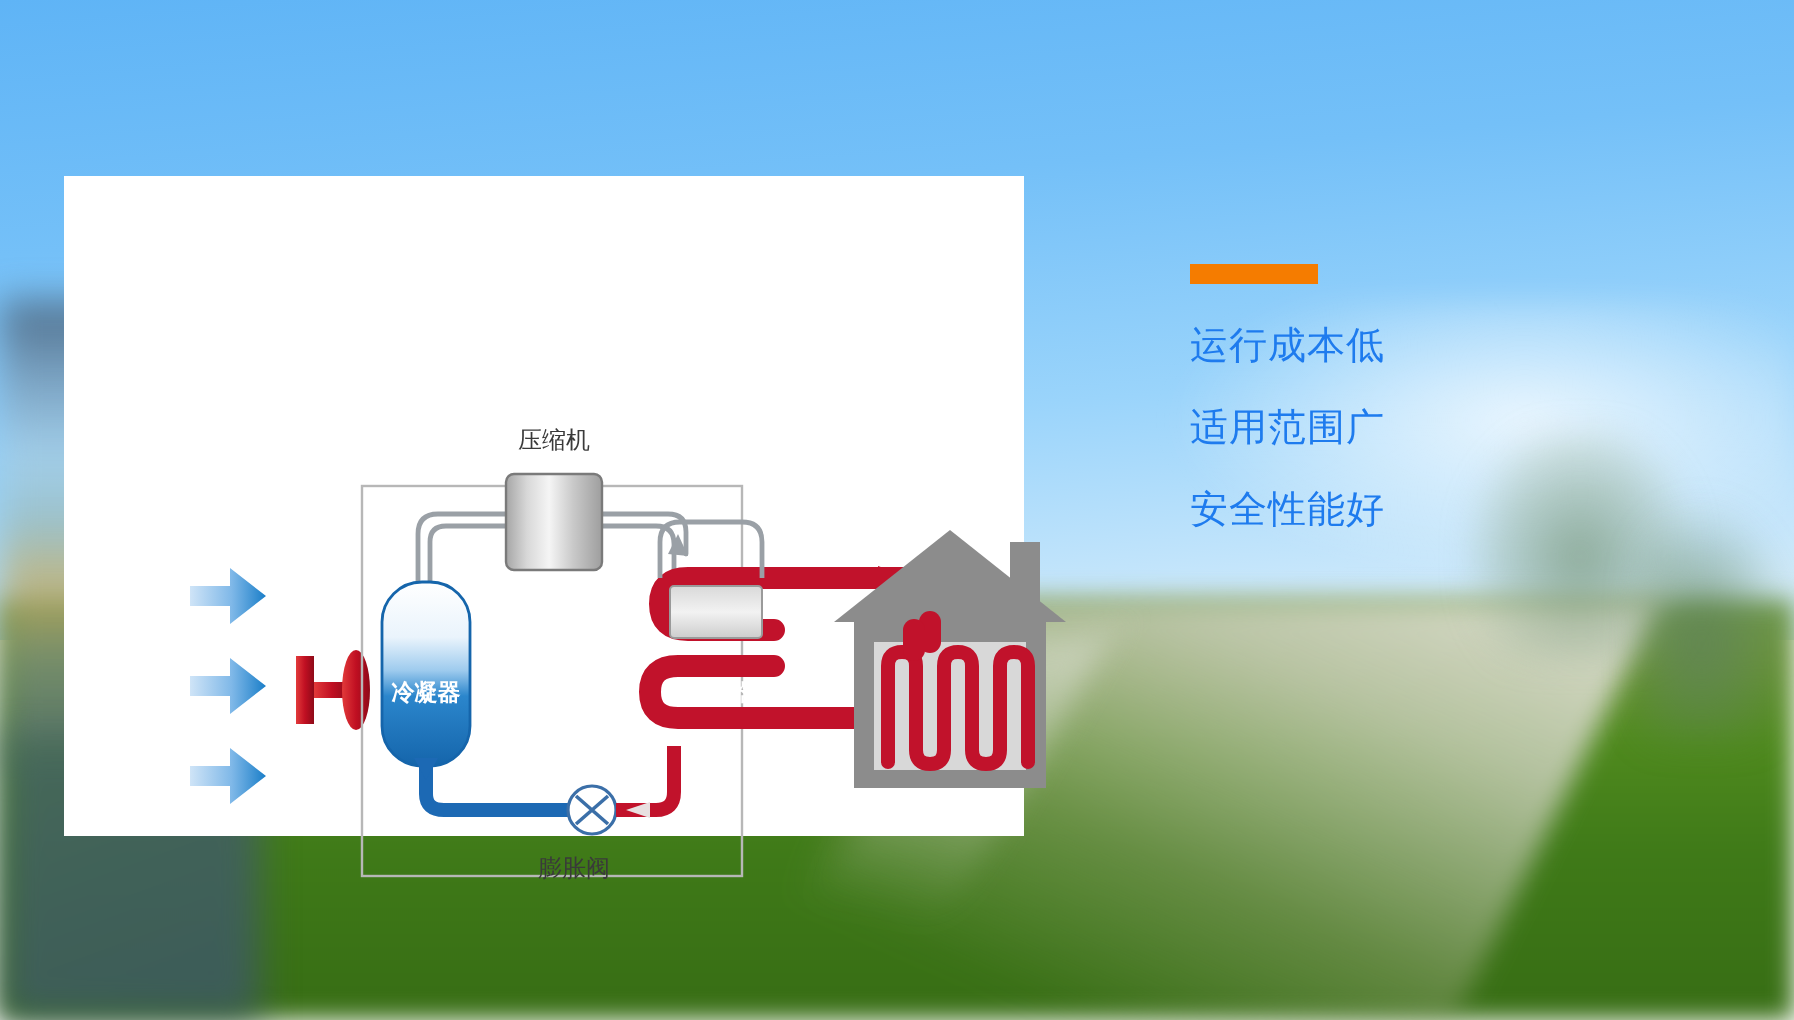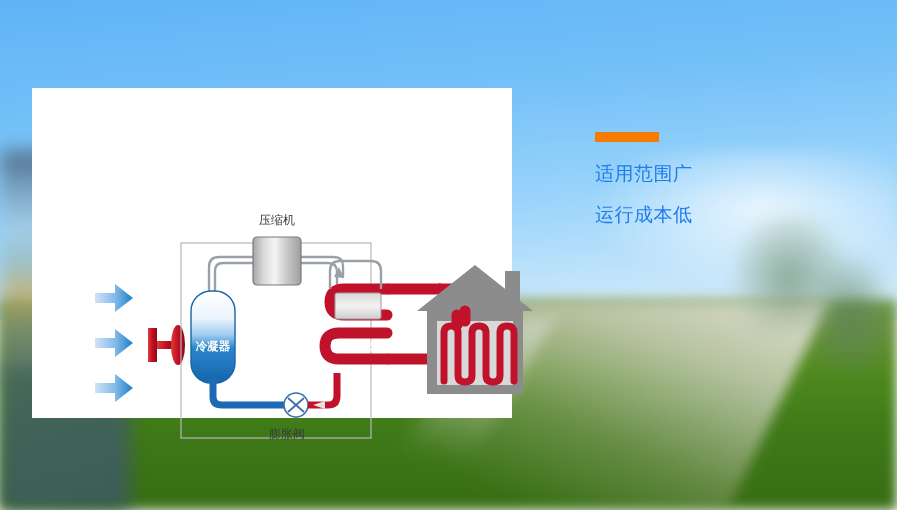--- a/index.html
+++ b/index.html
@@ -220,18 +220,19 @@
           <path d="M370 132 V122"></path>
         </g>
       </svg>
     </div>
 
   </div>
 
   <div class="right-panel">
     <div class="rule"></div>
     <div class="bullets">
+      <div class="bullet">运行成本低</div>
       <div class="bullet">适用范围广</div>
-      <div class="bullet">运行成本低</div>
+      <div class="bullet">安全性能好</div>
     </div>
   </div>
 
 </div>
 
 </body></html>

